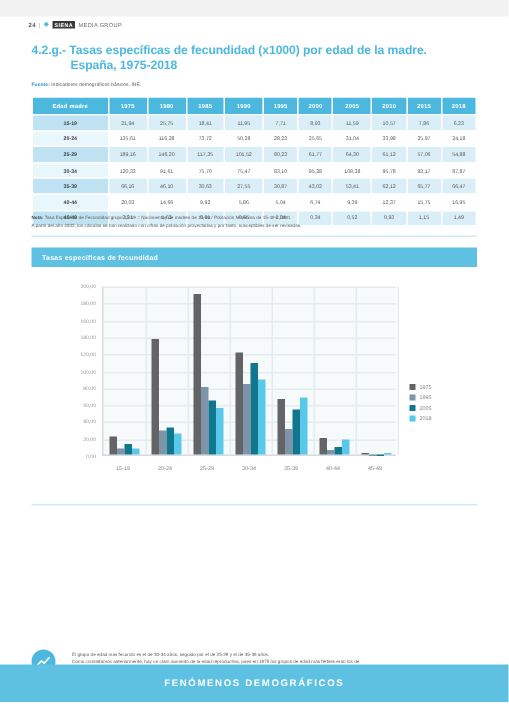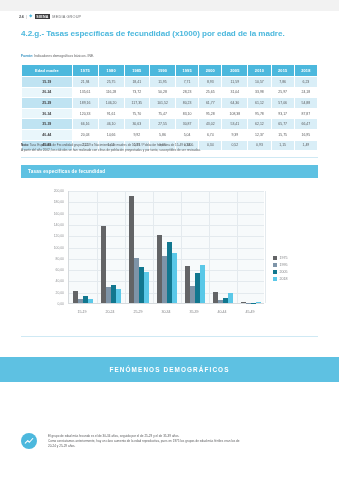--- a/index.html
+++ b/index.html
@@ -3,21 +3,21 @@
 <meta charset="utf-8">
 <style>
   html,body{margin:0;padding:0;}
   body{
     width:339px;height:480px;
     background:#ffffff;
     font-family:"Liberation Sans", sans-serif;
     overflow:hidden;
     position:relative;
   }
-  .page{position:relative;width:339px;height:382px;box-sizing:border-box;padding-left:17px;}
+  .page{position:relative;width:339px;height:468px;box-sizing:border-box;padding-left:17px;}
 
   
   .topbar{
     position:absolute;left:0;top:0;width:339px;height:11px;
     background:#f2f2f2;
   }
   .crumb{
     position:absolute;left:19px;top:14px;
     display:flex;align-items:center;gap:2px;
     font-size:3.6px;color:#6d6e71;letter-spacing:.2px;
@@ -147,20 +147,21 @@
   <div class="crumb">
     <span class="pg">24</span>
     <span class="sep">|</span>
     <span class="diamond">◆</span>
     <span class="badge">SIENA</span>
     <span class="mg">MEDIA GROUP</span>
   </div>
 
   <div class="title">
     <span>4.2.g.- Tasas específicas de fecundidad (x1000) por edad de la madre.</span>
+    <span class="l2">España, 1975-2018</span>
   </div>
 
   <div class="fuente">
     <b>Fuente:</b>
     <span>Indicadores demográficos básicos. INE.</span>
   </div>
 
   <table class="tbl">
     <thead>
       <tr id="thead-row">

